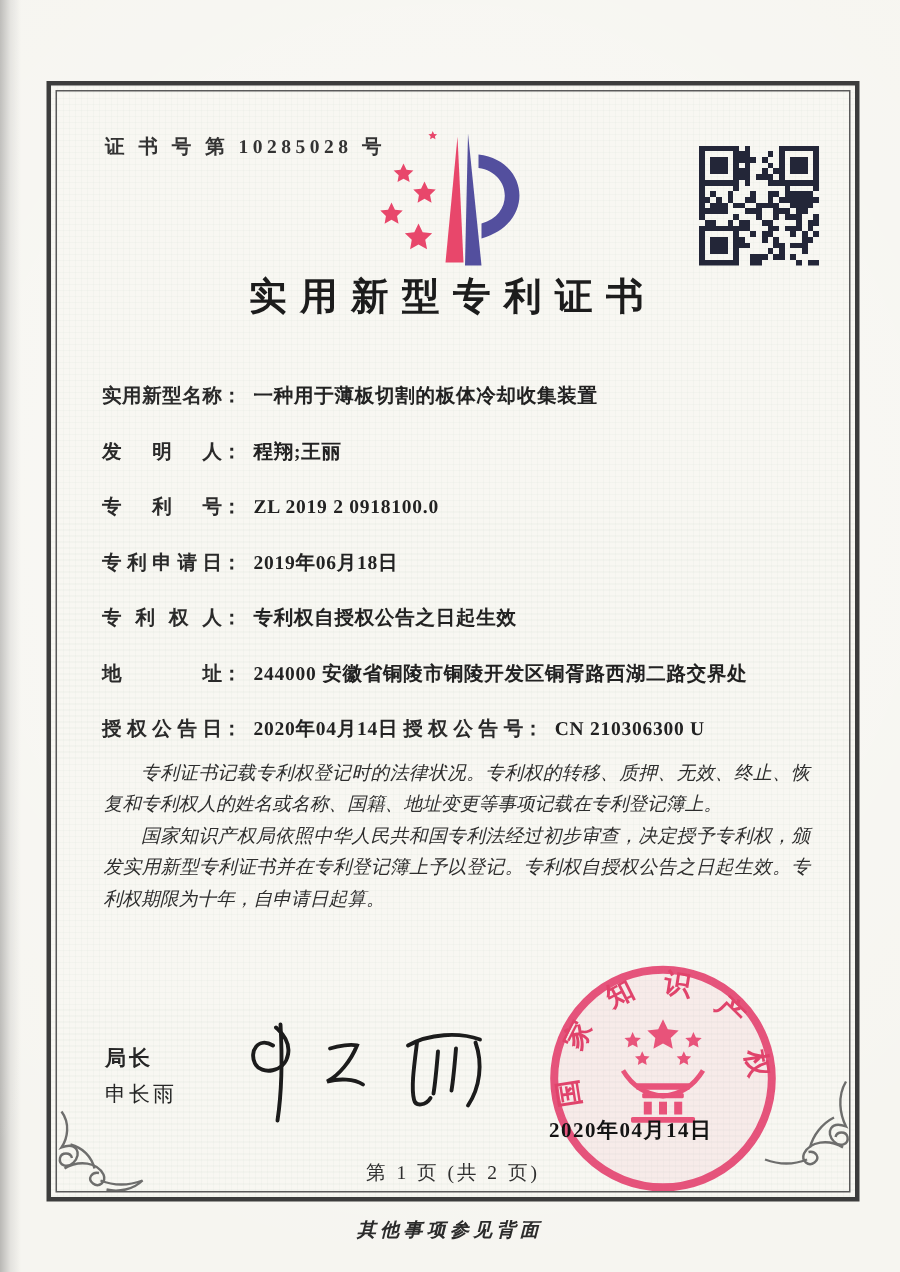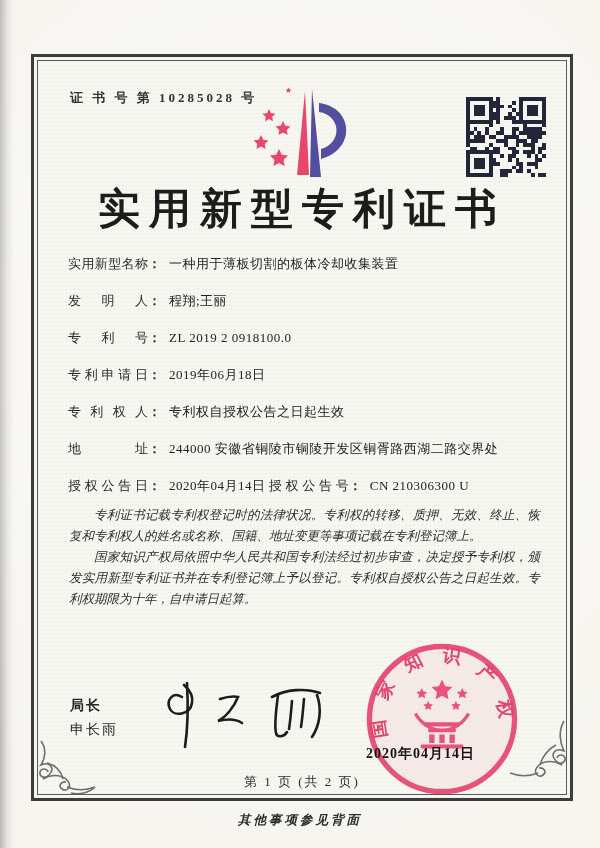--- a/index.html
+++ b/index.html
@@ -30,30 +30,30 @@
   }
   .cert-no{
     position:absolute;left:36px;top:32px;
     font-size:13px;letter-spacing:3px;font-weight:600;color:#333;
   }
   .logo{position:absolute;left:205px;top:26px;width:130px;height:102px;}
   .qr{position:absolute;left:432px;top:40px;width:80px;height:80px;}
   .qr svg{width:100%;height:100%;}
   .title{
     position:absolute;left:0;right:0;top:124px;text-align:center;
-    font-size:42px;font-weight:700;letter-spacing:9px;color:#1c1c1c;margin:0;
+    font-size:25px;font-weight:700;letter-spacing:9px;color:#1c1c1c;margin:0;
   }
   .fields{position:absolute;left:34px;top:198px;right:28px;font-size:13px;}
   .frow{position:absolute;left:0;right:0;white-space:nowrap;}
   .flabel{
-    display:inline-block;width:80px;font-weight:400;color:#2a2a2a;
+    display:inline-block;width:80px;font-weight:700;color:#2a2a2a;
     text-align:justify;text-align-last:justify;vertical-align:top;
   }
   .fcolon{font-weight:700;margin-right:8px;}
-  .fvalue{font-weight:400;color:#222;letter-spacing:.5px;}
+  .fvalue{font-weight:700;color:#222;letter-spacing:.5px;}
   .frow2{display:inline-block;}
   .paras{
     position:absolute;left:35px;right:30px;top:448px;
     font-size:12.5px;line-height:21px;text-align:justify;
     font-style:italic;color:#2d2d2d;
   }
   .paras p{margin:0;text-indent:2em;}
   .sig-title{position:absolute;left:36px;top:640px;font-size:14px;font-weight:700;letter-spacing:2px;}
   .sig-name{position:absolute;left:36px;top:664px;font-size:14px;font-weight:400;letter-spacing:2px;}
   .signature{position:absolute;left:120px;top:618px;width:190px;height:80px;}

